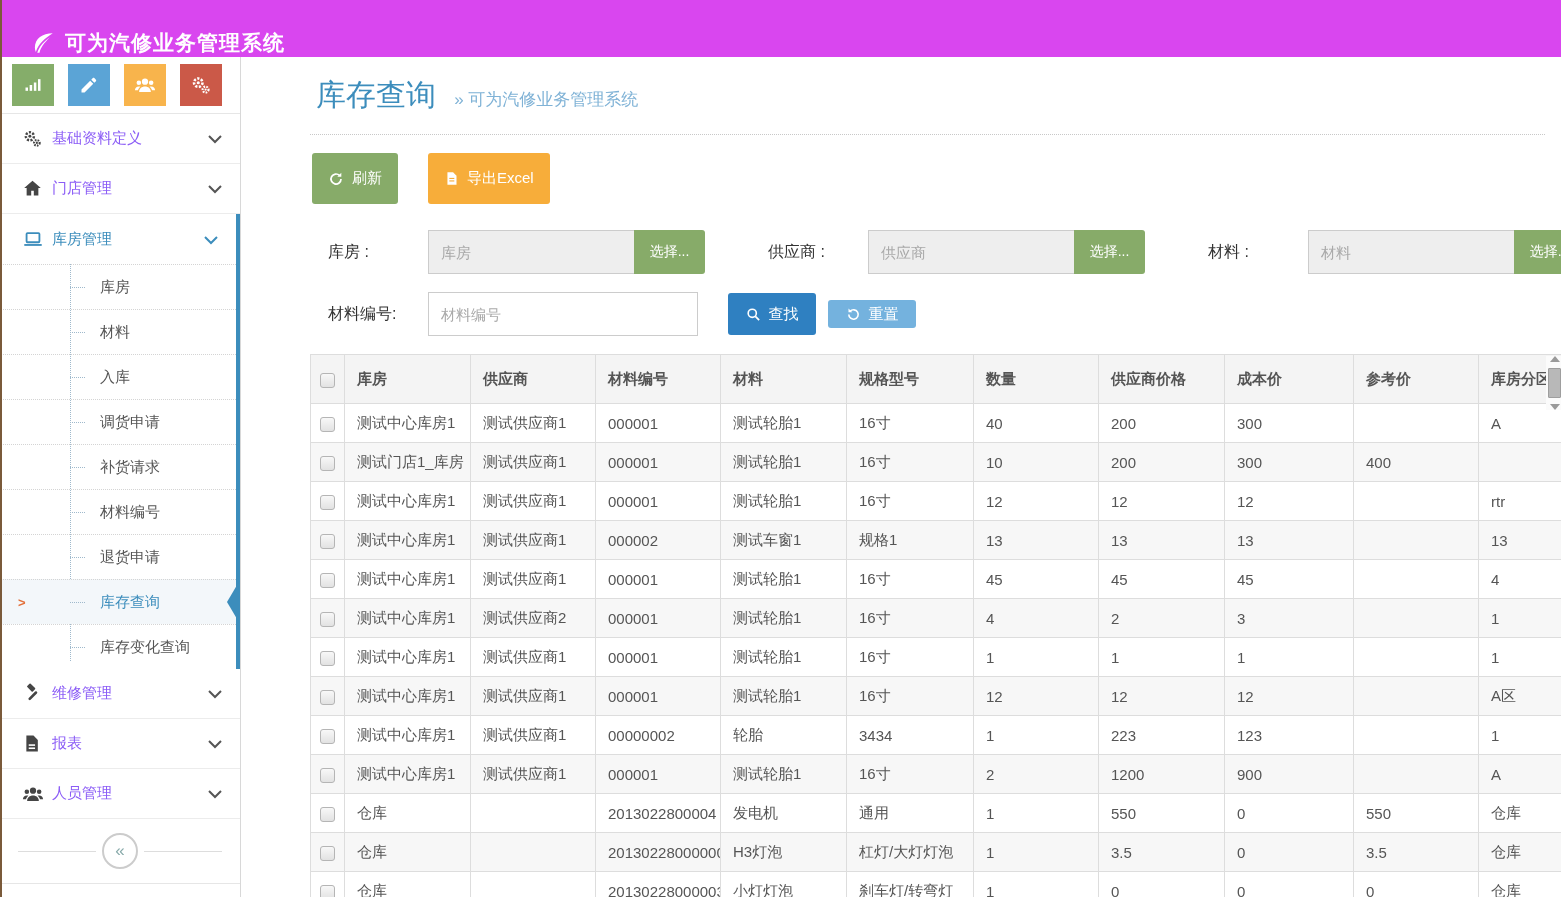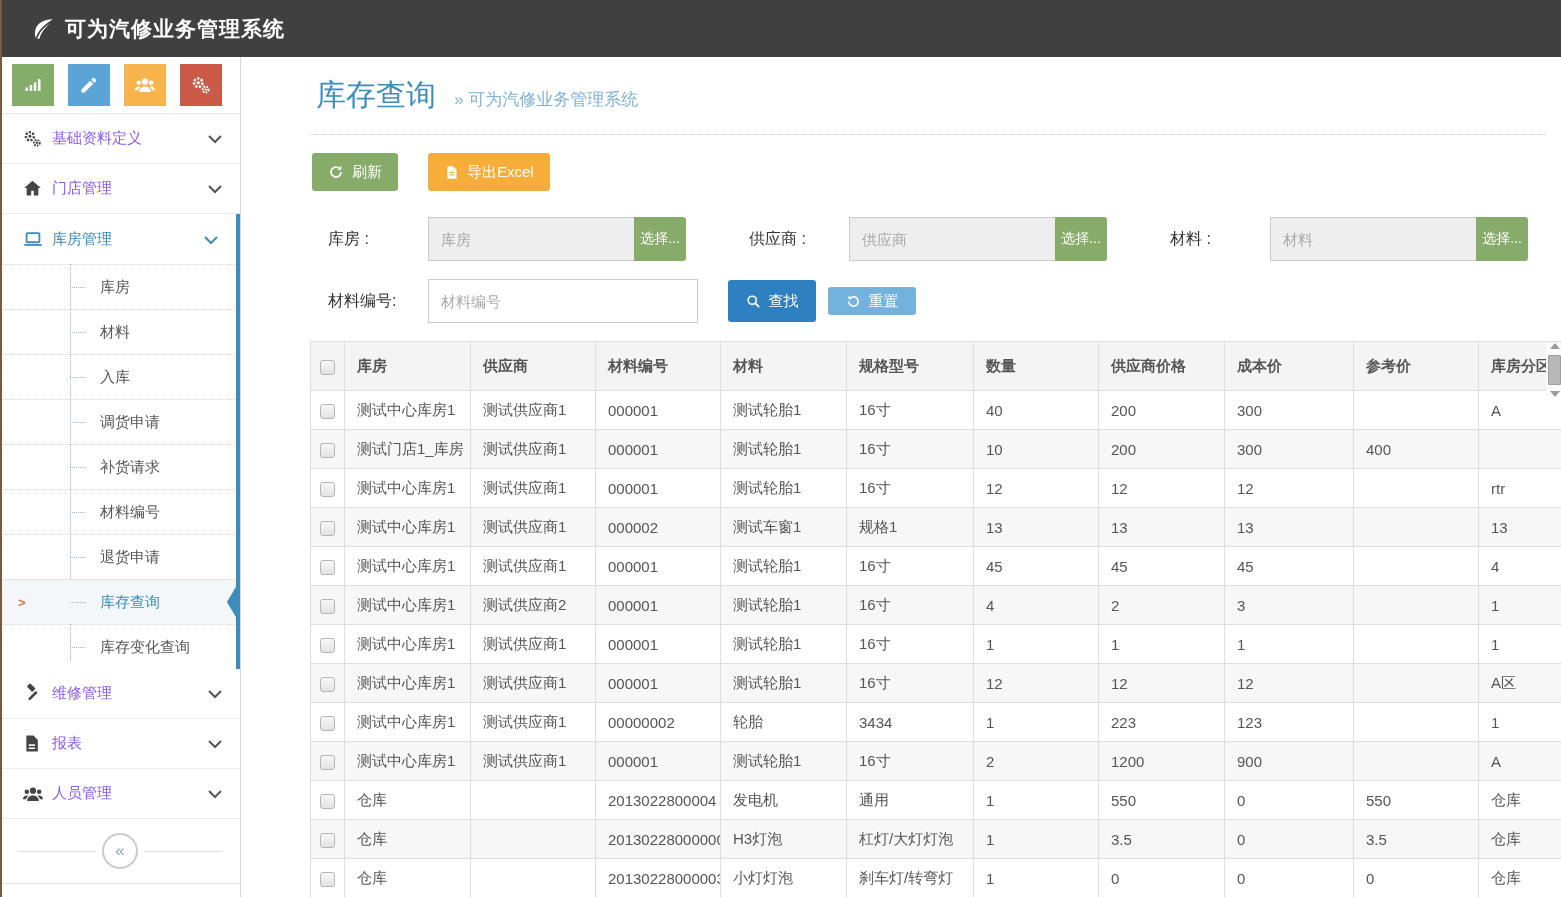--- a/index.html
+++ b/index.html
@@ -2,21 +2,21 @@
 <html><head>
 <meta charset="utf-8">
 <style>
   * { margin:0; padding:0; box-sizing:border-box; }
   html,body { width:1561px; height:897px; overflow:hidden; }
   body { font-family:"Liberation Sans","DejaVu Sans",sans-serif; background:#fff; color:#444; font-size:15px; }
   .app { position:relative; width:1561px; height:897px; }
   .window-edge { position:absolute; left:0; top:0; width:2px; height:897px; background:#7a5a3a; z-index:50; }
 
   
-  .app-header { height:57px; background:#404040; display:flex; align-items:center; justify-content:space-between; }
+  .app-header { height:57px; background:#d946ef; display:flex; align-items:flex-end; justify-content:space-between; }
   .brand { display:flex; align-items:center; padding-left:30px; }
   .brand svg { margin-right:9px; }
   .app-title { color:#fff; font-size:21px; font-weight:bold; letter-spacing:1px; }
   .user-area { height:57px; background:#59a2d0; display:flex; align-items:center; padding:0 22px 0 14px; cursor:pointer; }
   .avatar { width:40px; height:40px; border-radius:50%; background:#fff; display:flex; align-items:flex-end; justify-content:center; overflow:hidden; border:2px solid #eef4f8; }
   .welcome { color:#fff; margin-left:10px; line-height:1.15; }
   .welcome .l1 { font-size:13px; display:block; }
   .welcome .l2 { font-size:16px; font-weight:bold; display:block; }
   .caret-down { width:0; height:0; border-left:7px solid transparent; border-right:7px solid transparent; border-top:8px solid #fff; margin-left:16px; }
 
@@ -50,32 +50,32 @@
   .collapse-btn { width:36px; height:36px; border:2px solid #ccc; border-radius:50%; background:#fff; color:#8aa; font-size:17px; display:flex; align-items:center; justify-content:center; margin:0 6px; cursor:pointer; }
   .sidebar-bottom { position:absolute; left:0; right:0; bottom:0; top:846px; background:#f8f8f8; }
 
   
   .page-head { padding:4px 0 18px 6px; border-bottom:1px dotted #c8c8c8; }
   .page-title { display:inline; font-size:30px; color:#3c8dbc; font-weight:normal; }
   .breadcrumb { margin-left:14px; font-size:17px; color:#7fb2d6; }
 
   
   .toolbar { margin:18px 0 0 2px; display:flex; gap:30px; }
-  .btn { border:none; color:#fff; font-size:15px; border-radius:3px; display:inline-flex; align-items:center; gap:8px; cursor:pointer; padding:0 16px; height:38px; font-family:inherit; }
+  .btn { border:none; color:#fff; font-size:15px; border-radius:3px; display:inline-flex; align-items:center; gap:8px; cursor:pointer; padding:0 16px; height:51px; font-family:inherit; }
   .btn-refresh { background:#87ab69; }
   .btn-export { background:#f7ad3a; }
 
   
   .filters { margin-top:26px; }
   .filter-row { display:flex; align-items:center; margin-bottom:18px; }
   .filter-label { width:118px; padding-left:18px; font-size:16px; color:#333; flex:none; }
   .select-group { display:flex; margin-right:45px; }
   .select-group input { width:206px; height:44px; border:1px solid #ccc; border-right:none; background:#eee; padding:0 12px; font-size:15px; color:#555; font-family:inherit; }
   .select-group input::placeholder, .plain-input::placeholder { color:#a9a9a9; }
-  .btn-select { width:52px; height:44px; background:#87ab69; color:#fff; border:none; font-size:14px; border-radius:0 3px 3px 0; cursor:pointer; font-family:inherit; }
+  .btn-select { width:71px; height:44px; background:#87ab69; color:#fff; border:none; font-size:14px; border-radius:0 3px 3px 0; cursor:pointer; font-family:inherit; }
   .plain-input { width:270px; height:44px; border:1px solid #ccc; background:#fff; padding:0 12px; font-size:15px; color:#555; font-family:inherit; }
   .btn-search { background:#2f80c1; margin-left:30px; width:88px; height:42px; justify-content:center; }
   .btn-reset  { background:#74b2de; margin-left:12px; width:88px; height:28px; justify-content:center; }
 
   
   .table-wrap { position:relative; margin-top:2px; }
   table.grid { border-collapse:collapse; table-layout:fixed; width:1278px; }
   table.grid th, table.grid td { border:1px solid #ddd; padding:0 0 0 12px; text-align:left; overflow:hidden; white-space:nowrap; font-size:15px; color:#555; }
   table.grid thead th { background:#f4f4f4; height:49px; font-weight:bold; color:#555; }
   table.grid tbody td { height:39px; background:#fff; }

